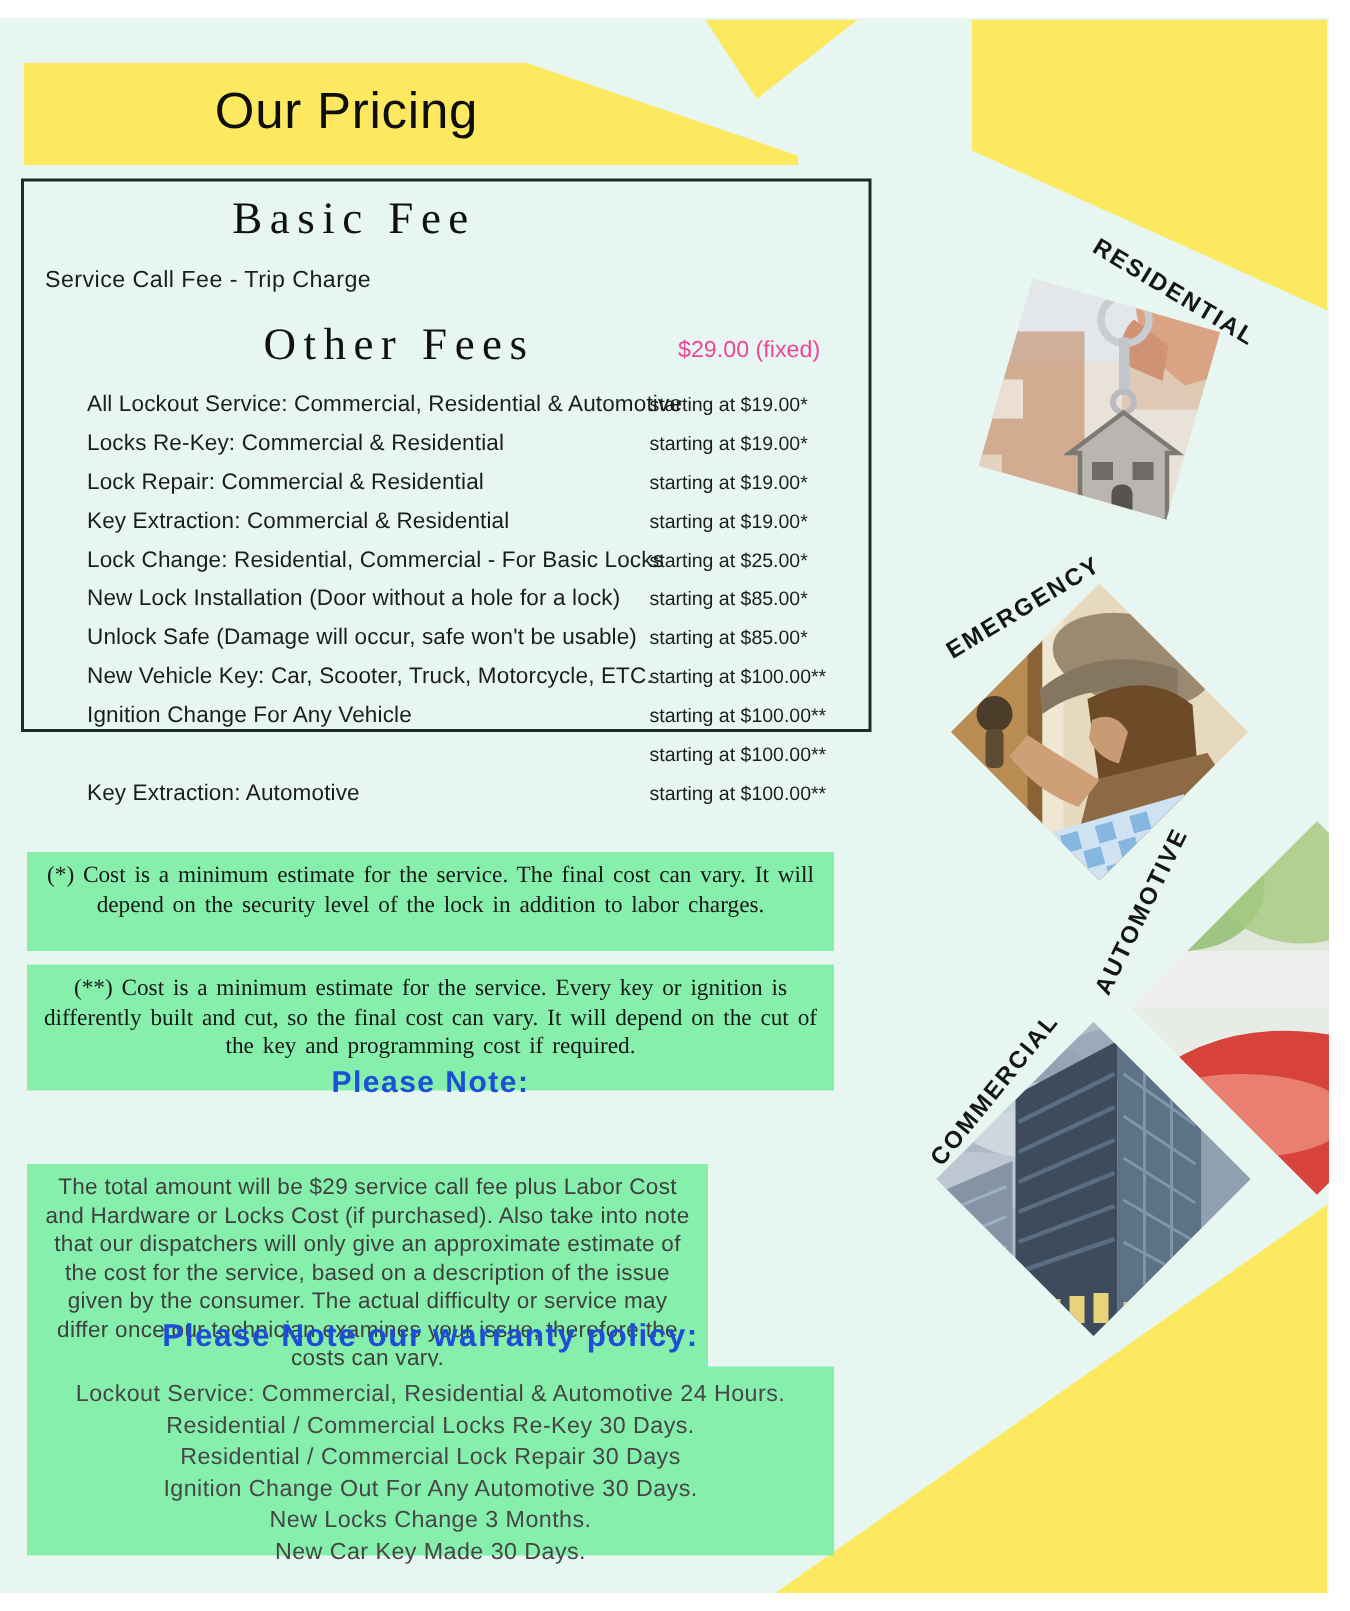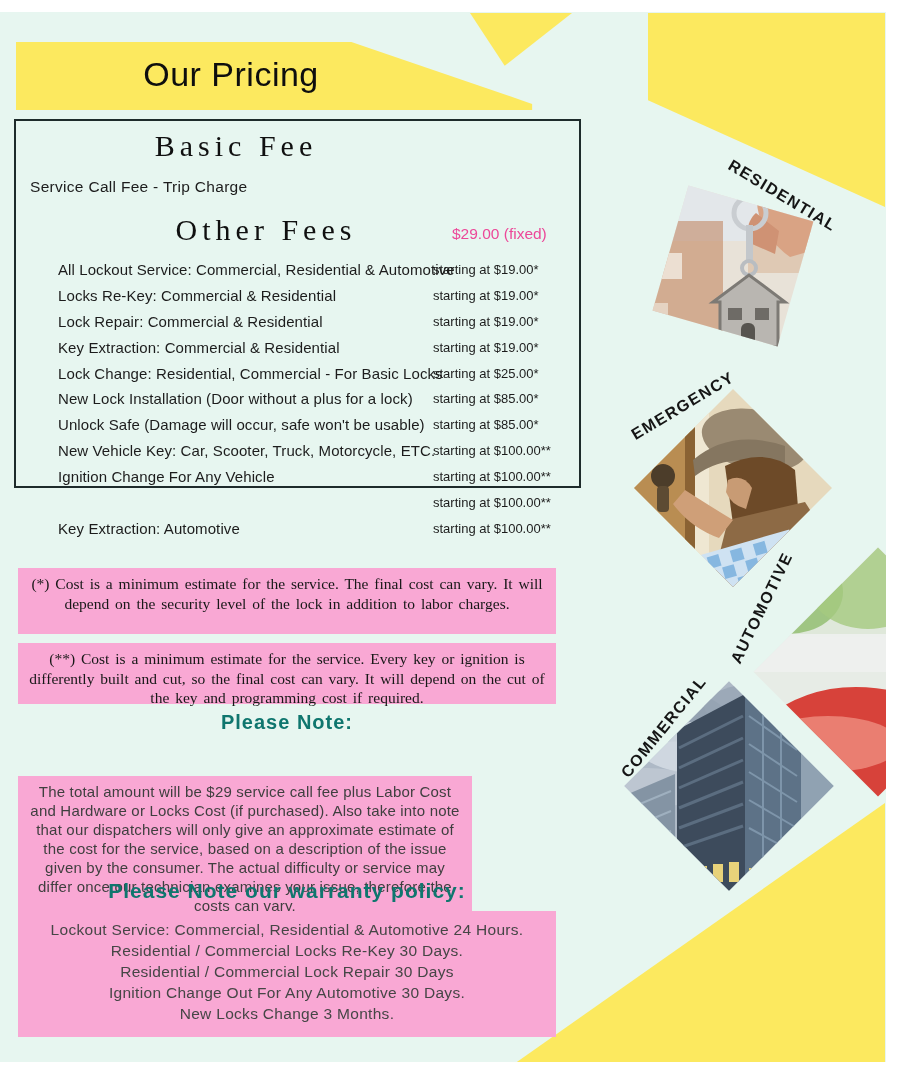--- a/index.html
+++ b/index.html
@@ -32,26 +32,26 @@
      font-size:30px;color:#101010;letter-spacing:5px;}
   .basic-head{left:0;top:8px;width:440px;}
   .other-head{left:0;top:92px;width:500px;}
   .basic-label{position:absolute;left:14px;top:57px;font-size:15.5px;color:#1c1c1c;letter-spacing:0.3px;}
   .basic-price{position:absolute;left:436px;top:57px;font-size:15.5px;color:#ec4899;margin-top:47px;}
   .fee-rows{position:absolute;left:0;top:136px;width:100%;padding-left:28px;}
   .fee-row{position:relative;height:25.9px;}
   .fee-row .lbl{position:absolute;left:14px;top:4px;font-size:15px;color:#1c1c1c;letter-spacing:0.1px;}
   .fee-row .prc{position:absolute;left:389px;top:5px;font-size:13px;color:#1c1c1c;}
   
-  .ybox{background:#f9a8d4;z-index:2;box-sizing:border-box;text-align:center;color:#181818;}
+  .ybox{background:#86efac;z-index:2;box-sizing:border-box;text-align:center;color:#181818;}
   .note1{left:18px;top:568px;width:538px;height:66px;padding-top:6px;
      font-family:"Liberation Serif",serif;font-size:15.5px;line-height:1.26;word-spacing:2px;}
-  .note2{left:18px;top:643px;width:538px;height:61px;padding-top:6px;
+  .note2{left:18px;top:643px;width:538px;height:84px;padding-top:6px;
      font-family:"Liberation Serif",serif;font-size:15.5px;line-height:1.26;word-spacing:2px;}
-  .red-head{z-index:2;text-align:center;color:#0f766e;font-weight:bold;letter-spacing:1px;}
+  .red-head{z-index:2;text-align:center;color:#1d4ed8;font-weight:bold;letter-spacing:1px;}
   .pn-head{left:18px;top:711px;width:538px;font-size:20px;}
   .bigbox{left:18px;top:776px;width:454px;height:136px;padding:6px 10px 0 10px;
      font-size:15px;line-height:1.27;color:#3f3f3f;letter-spacing:0.2px;}
   .w-head{left:18px;top:879px;width:538px;font-size:21px;}
   .wbox{left:18px;top:911px;width:538px;height:126px;padding-top:8px;
      font-size:15.5px;line-height:1.36;color:#464646;letter-spacing:0.3px;}
   
   .photo{z-index:2;overflow:hidden;}
   .photo-inner{position:absolute;left:50%;top:50%;}
   .ph-res{left:668px;top:201px;width:130px;height:130px;transform:rotate(16deg);}
@@ -109,21 +109,21 @@
         <span class="lbl">Key Extraction: Commercial &amp; Residential</span>
         <span class="prc">starting at $19.00*</span>
       </div>
 
       <div class="fee-row">
         <span class="lbl">Lock Change: Residential, Commercial - For Basic Locks</span>
         <span class="prc">starting at $25.00*</span>
       </div>
 
       <div class="fee-row">
-        <span class="lbl">New Lock Installation (Door without a plus for a lock)</span>
+        <span class="lbl">New Lock Installation (Door without a hole for a lock)</span>
         <span class="prc">starting at $85.00*</span>
       </div>
 
       <div class="fee-row">
         <span class="lbl">Unlock Safe (Damage will occur, safe won't be usable)</span>
         <span class="prc">starting at $85.00*</span>
       </div>
 
       <div class="fee-row">
         <span class="lbl">New Vehicle Key: Car, Scooter, Truck, Motorcycle, ETC.</span>
@@ -158,20 +158,21 @@
     <div class="w-line">Lockout Service: Commercial, Residential &amp; Automotive 24 Hours.</div>
 
     <div class="w-line">Residential / Commercial Locks Re-Key 30 Days.</div>
 
     <div class="w-line">Residential / Commercial Lock Repair 30 Days</div>
 
     <div class="w-line">Ignition Change Out For Any Automotive 30 Days.</div>
 
     <div class="w-line">New Locks Change 3 Months.</div>
 
+    <div class="w-line">New Car Key Made 30 Days.</div>
   </div>
 
 <div class="abs photo ph-res">
   <div class="photo-inner">
     <svg viewBox="0 0 210 210" preserveAspectRatio="none">
       <rect width="210" height="210" fill="#e8e2d8"></rect>
       <rect width="210" height="80" fill="#e3e7ea"></rect>
       <rect x="0" y="60" width="95" height="150" fill="#c08057" opacity="0.55"></rect>
       <rect x="20" y="92" width="34" height="26" fill="#f2ece2" opacity="0.8"></rect>
       <rect x="10" y="142" width="30" height="24" fill="#f2ece2" opacity="0.6"></rect>

